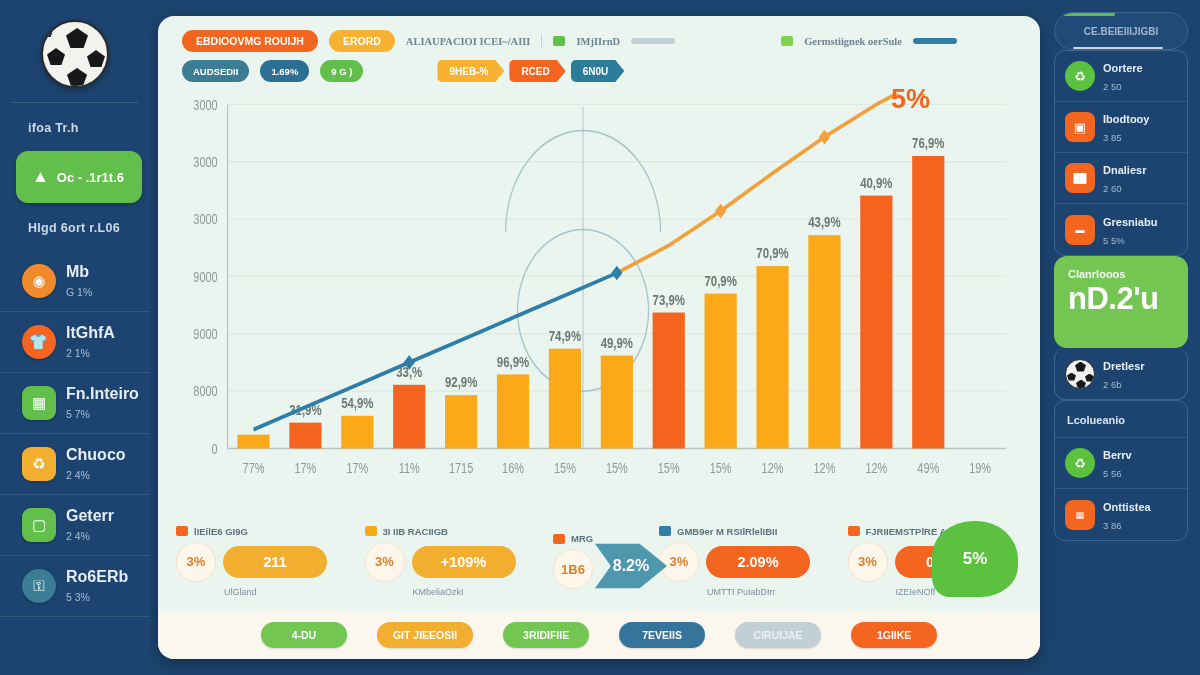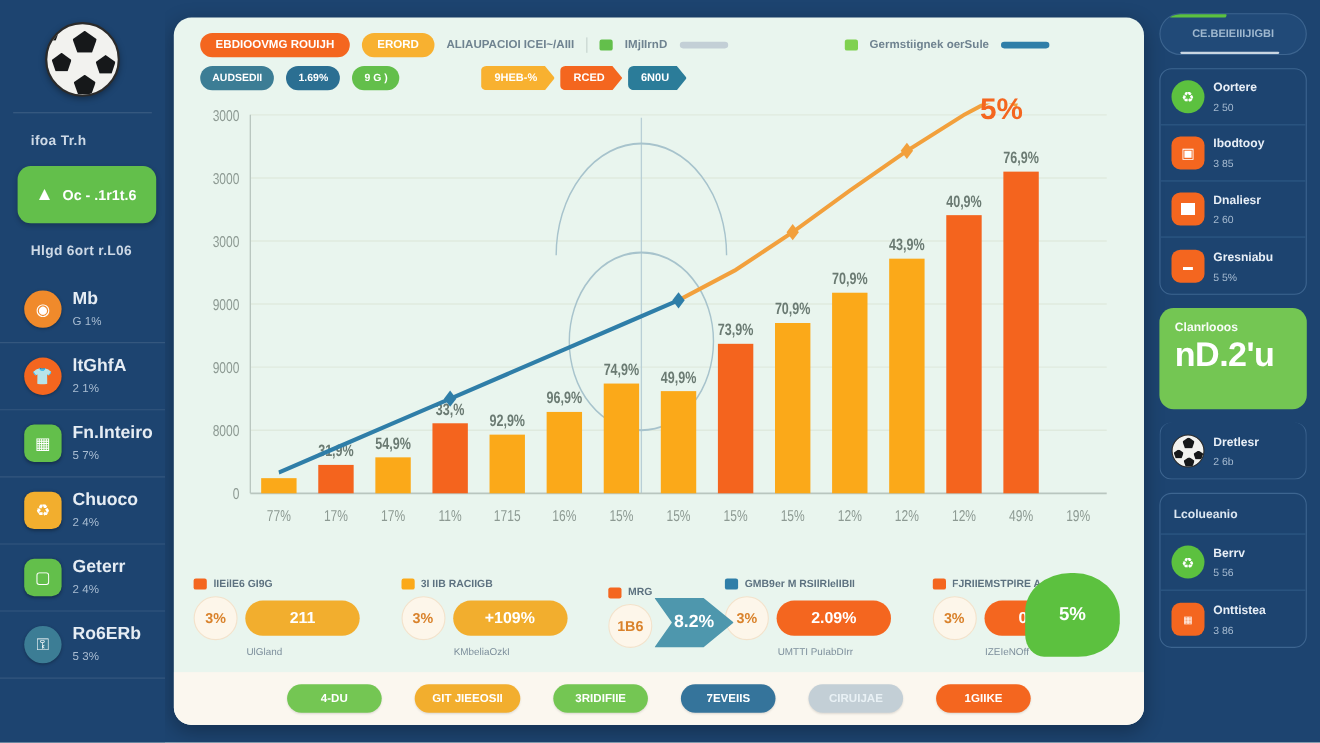--- a/index.html
+++ b/index.html
@@ -91,21 +91,21 @@
   
   .filters { padding:10px 24px 4px; }
   .frow { display:flex; align-items:center; gap:11px; height:30px; }
   .chip {
     height:22px; border-radius:11px; padding:0 14px;
     display:flex; align-items:center; justify-content:center;
     font-size:10.5px; font-weight:700; color:#fff;
     filter:blur(.5px); white-space:nowrap;
   }
   .chip.sm { font-size:9.5px; padding:0 11px; }
-  .plain { font-size:10.5px; color:#6f8390; font-weight:700; filter:blur(.55px); }
+  .plain { font-size:10.5px; color:#6f8390; font-weight:700; filter:blur(.55px);font-family:Liberation Serif, serif; }
   .vdiv { width:1px; height:14px; background:#c3d2cc; }
   .sw { width:12px; height:10px; border-radius:2px; flex:0 0 12px; }
   .bar-sw { width:44px; height:6px; border-radius:3px; }
   .tag {
     height:22px; padding:0 16px 0 12px; display:flex; align-items:center;
     font-size:10px; font-weight:700; color:#fff; filter:blur(.5px);
     clip-path:polygon(0 0, calc(100% - 9px) 0, 100% 50%, calc(100% - 9px) 100%, 0 100%);
     border-radius:5px 0 0 5px; margin-right:-6px;
   }
 
@@ -159,21 +159,21 @@
     display:flex; align-items:center; justify-content:center; gap:30px;
   }
   .btn {
     height:26px; min-width:86px; border-radius:13px; padding:0 16px;
     display:flex;align-items:center;justify-content:center;
     font-size:10.5px; font-weight:700; color:#fff; filter:blur(.55px);
     box-shadow:0 1px 2px rgba(0,0,0,.12);
   }
 
   
-  .rsb { width:150px; flex:0 0 150px; padding:12px 12px 12px 4px; display:flex; flex-direction:column; gap:12px; }
+  .rsb { width:150px; flex:0 0 150px; padding:12px 12px 12px 4px; display:flex; flex-direction:column; }
   .search {
     height:38px; border-radius:19px; border:1px solid #3d6590;
     background:#214a78; display:flex; align-items:center; justify-content:center;
     font-size:10px; font-weight:700; color:#9fb8cf; filter:blur(.5px);
     position:relative; overflow:hidden;
   }
   .search::before { content:""; position:absolute; left:8px; top:-1px; width:52px; height:4px; background:#5cc13f; border-radius:3px; }
   .search::after { content:""; position:absolute; left:18px; bottom:0; width:90px; height:2px; background:#c9d6e2; border-radius:2px; }
   .rbox { border:1px solid #3d6590; border-radius:11px; overflow:hidden; }
   .rrow { height:51px; display:flex; align-items:center; gap:8px; padding-left:10px; border-bottom:1px solid #2f5a86; }

